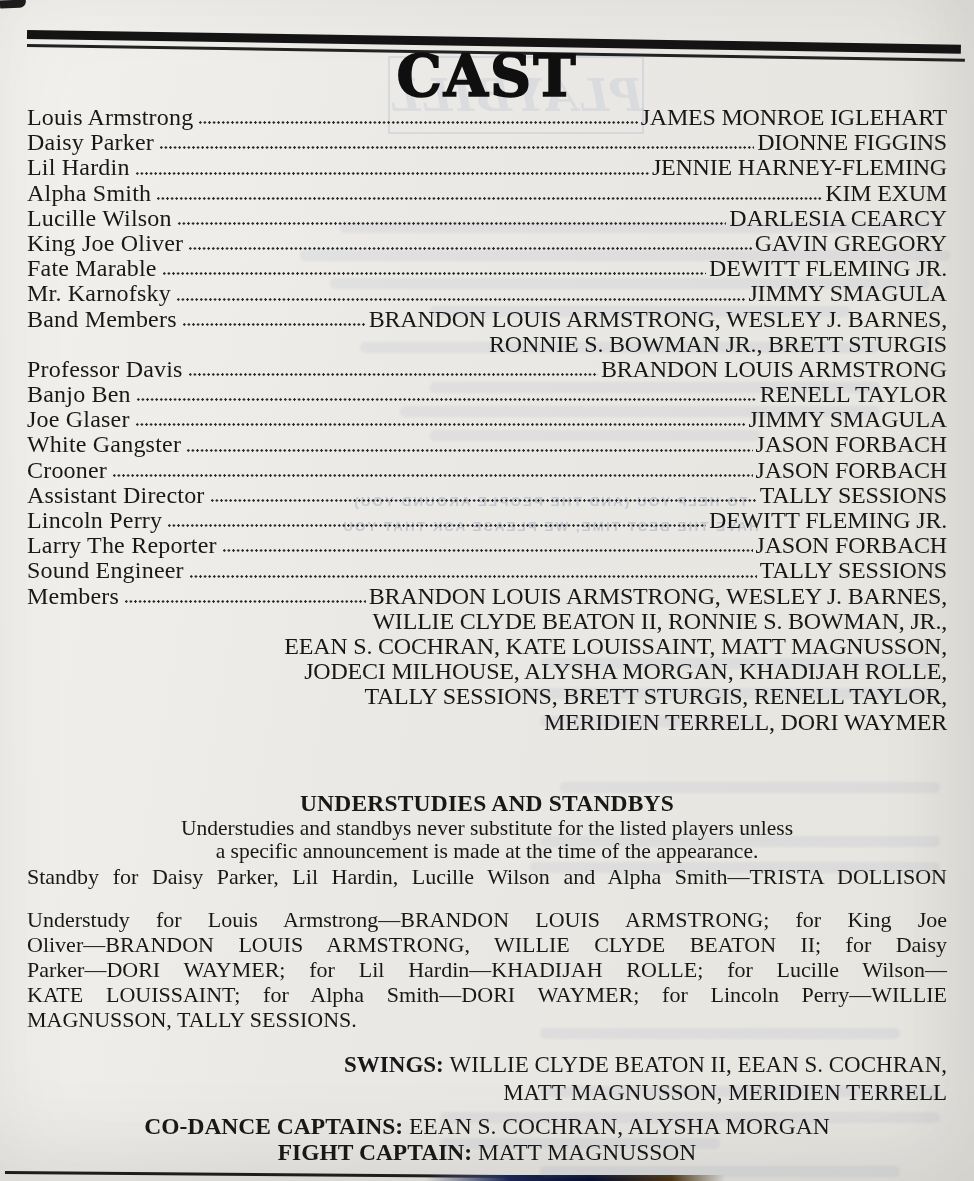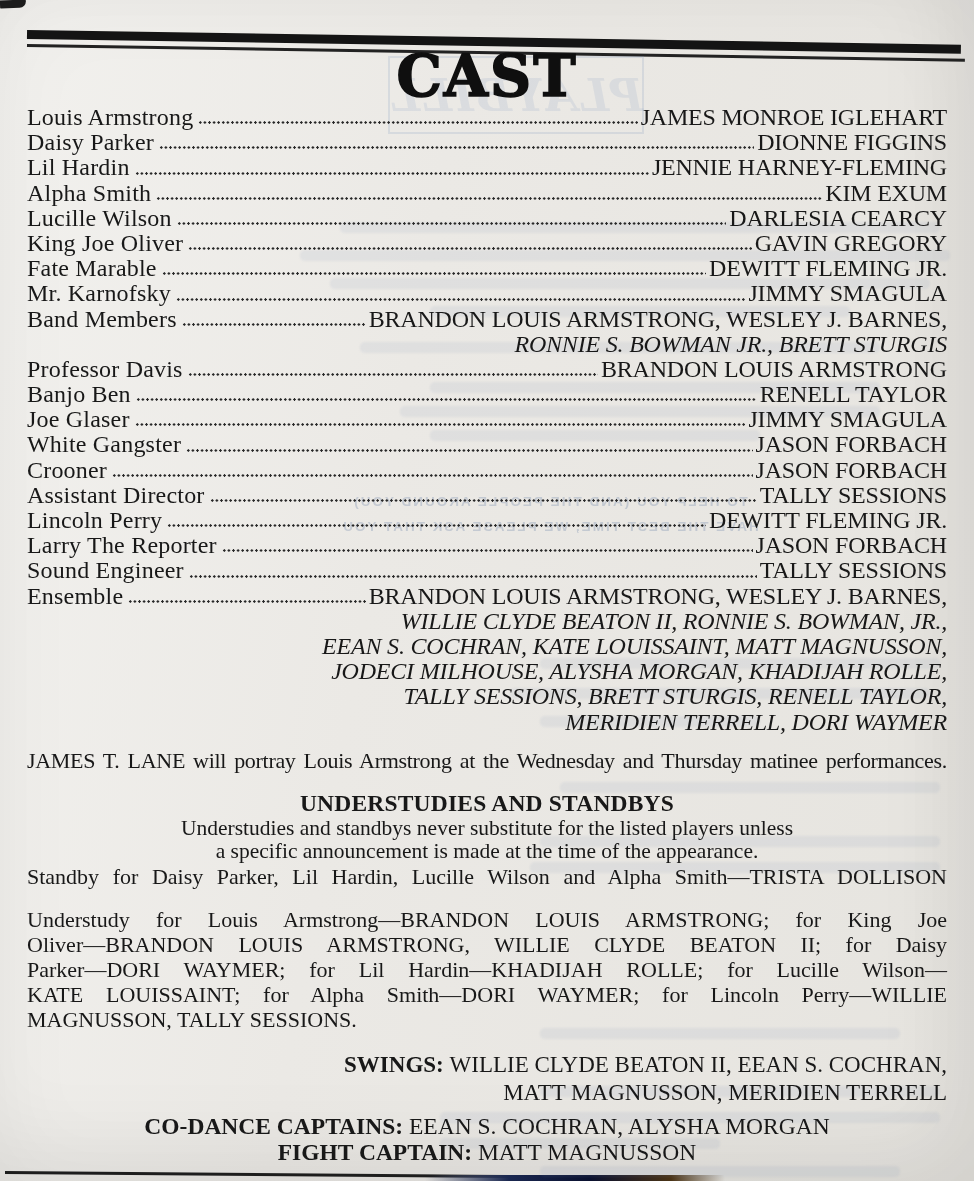--- a/index.html
+++ b/index.html
@@ -26,21 +26,21 @@
     font-family:"DejaVu Serif",serif;font-weight:bold;font-size:57px;line-height:62px;letter-spacing:2px;
     color:#0f0f0f;-webkit-text-stroke:1.6px #0f0f0f;}
   
   .cast-list{position:absolute;left:27px;top:105px;width:920px;z-index:1;font-size:24px;}
   .cast-row{display:flex;align-items:baseline;height:25.2px;line-height:25.2px;}
   .role{white-space:nowrap;letter-spacing:.2px;}
   .leader{flex:1 1 auto;height:5px;align-self:flex-end;margin:0 3px 5px 5px;
     background-image:radial-gradient(circle,#282828 1.05px,rgba(0,0,0,0) 1.4px);
     background-size:4.6px 5px;background-repeat:repeat-x;background-position:0 50%;}
   .actor{white-space:nowrap;letter-spacing:-.2px;}
-  .cast-cont{height:25.2px;line-height:25.2px;text-align:right;font-style:italic;}
+  .cast-cont{height:25.2px;line-height:25.2px;text-align:right;}
   
   .matinee{position:absolute;left:27px;top:748px;width:920px;margin:0;z-index:1;font-size:22px;
     letter-spacing:-.3px;word-spacing:-1.5px;text-align:justify;text-align-last:justify;}
   .us-heading{position:absolute;left:27px;top:790px;width:920px;margin:0;z-index:1;text-align:center;
     font-size:23.5px;font-weight:bold;letter-spacing:.2px;}
   .us-note{position:absolute;left:27px;top:817px;width:920px;z-index:1;text-align:center;font-size:21.5px;line-height:23px;}
   .us-block{position:absolute;left:27px;top:864px;width:920px;z-index:1;font-size:22px;line-height:25px;}
   .jline{text-align:justify;text-align-last:justify;}
   .jline.last{text-align-last:left;}
   .jline.standby{margin-bottom:18px;}
@@ -149,32 +149,31 @@
         <span class="role">Larry The Reporter</span>
         <span class="leader"></span>
         <span class="actor">JASON FORBACH</span>
       </div>
       <div class="cast-row">
         <span class="role">Sound Engineer</span>
         <span class="leader"></span>
         <span class="actor">TALLY SESSIONS</span>
       </div>
       <div class="cast-row">
-        <span class="role">Ensemble</span>
+        <span class="role">Members</span>
         <span class="leader"></span>
         <span class="actor">BRANDON LOUIS ARMSTRONG, WESLEY J. BARNES,</span>
       </div>
       <div class="cast-cont actor">WILLIE CLYDE BEATON II, RONNIE S. BOWMAN, JR.,</div>
       <div class="cast-cont actor">EEAN S. COCHRAN, KATE LOUISSAINT, MATT MAGNUSSON,</div>
       <div class="cast-cont actor">JODECI MILHOUSE, ALYSHA MORGAN, KHADIJAH ROLLE,</div>
       <div class="cast-cont actor">TALLY SESSIONS, BRETT STURGIS, RENELL TAYLOR,</div>
       <div class="cast-cont actor">MERIDIEN TERRELL, DORI WAYMER</div>
     </div>
 
-  <p class="matinee">JAMES T. LANE will portray Louis Armstrong at the Wednesday and Thursday matinee performances.</p>
 
   <h2 class="us-heading">UNDERSTUDIES AND STANDBYS</h2>
 
   <div class="us-note">
     <div>Understudies and standbys never substitute for the listed players unless</div>
     <div>a specific announcement is made at the time of the appearance.</div>
   </div>
 
   <div class="us-block" id="us-block">
       <div class="jline standby">Standby for Daisy Parker, Lil Hardin, Lucille Wilson and Alpha Smith—TRISTA DOLLISON</div>

